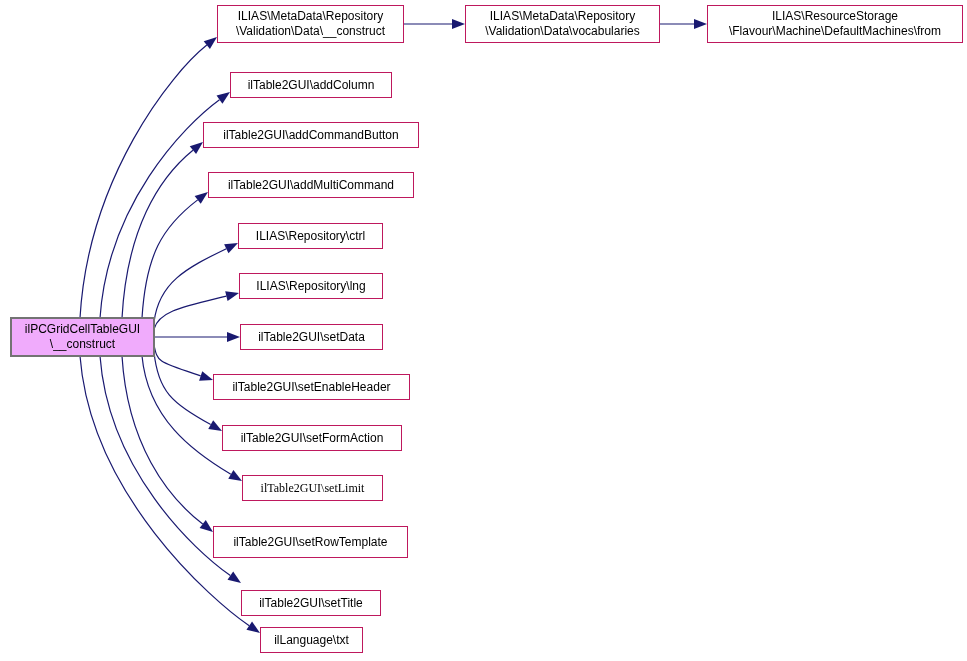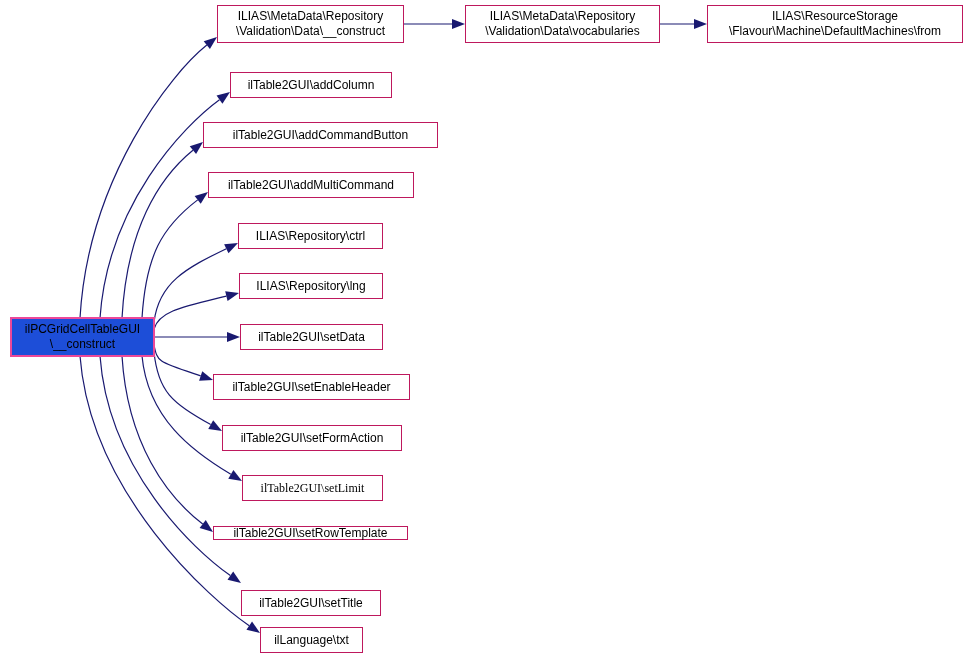--- a/index.html
+++ b/index.html
@@ -21,22 +21,22 @@
     white-space:pre-line;
     background:#ffffff;
     border:1px solid #be185d;
     color:#000000;
     font-size:12px;
     line-height:15px;
     padding:0 4px;
     cursor:pointer;
   }
   .node.hub{
-    background:#1d4ed8;
-    border:2px solid #ec4899;
+    background:#f0abfc;
+    border:2px solid #737373;
     cursor:default;
   }
 </style>
 </head>
 <body>
 
 <div id="stage" style="background: rgb(255, 255, 255);">
   <svg id="edge-layer" width="967" height="661" viewBox="0 0 967 661">
       <polygon points="217,37 209.91881755179625,48.99403414766071 203.70662519723075,41.157665974209564" fill="#191970"></polygon>
       <path d="M 80 318 C 88.22 177.5 171.54906459398333 73.03071565647984 206.8127213745135 45.07585006093514" fill="none" stroke="#191970" stroke-width="1.2"></path>
@@ -68,28 +68,28 @@
       <path d="M 404 24 L 452 24" fill="none" stroke="#191970" stroke-width="1.2"></path>
       <polygon points="707,24 694,29 694,19" fill="#191970"></polygon>
       <path d="M 660 24 L 694 24" fill="none" stroke="#191970" stroke-width="1.2"></path>
     </svg>
 
   <div class="node hub" style="left: 10px; top: 317px; width: 145px; height: 40px;">ilPCGridCellTableGUI
 \__construct</div>
   <div class="node" style="left: 217px; top: 5px; width: 187px; height: 38px;">ILIAS\MetaData\Repository
 \Validation\Data\__construct</div>
   <div class="node" style="left: 230px; top: 72px; width: 162px; height: 26px;">ilTable2GUI\addColumn</div>
-  <div class="node" style="left: 203px; top: 122px; width: 235px; height: 26px;">ilTable2GUI\addCommandButton</div>
+  <div class="node" style="left: 203px; top: 122px; width: 216px; height: 26px;">ilTable2GUI\addCommandButton</div>
   <div class="node" style="left: 208px; top: 172px; width: 206px; height: 26px;">ilTable2GUI\addMultiCommand</div>
   <div class="node" style="left: 238px; top: 223px; width: 145px; height: 26px;">ILIAS\Repository\ctrl</div>
   <div class="node" style="left: 239px; top: 273px; width: 144px; height: 26px;">ILIAS\Repository\lng</div>
   <div class="node" style="left: 240px; top: 324px; width: 143px; height: 26px;">ilTable2GUI\setData</div>
   <div class="node" style="left: 213px; top: 374px; width: 197px; height: 26px;">ilTable2GUI\setEnableHeader</div>
   <div class="node" style="left: 222px; top: 425px; width: 180px; height: 26px;">ilTable2GUI\setFormAction</div>
   <div class="node" style="left: 242px; top: 475px; width: 141px; height: 26px; font-family: Liberation Serif, serif;">ilTable2GUI\setLimit</div>
-  <div class="node" style="left: 213px; top: 526px; width: 195px; height: 14px;">ilTable2GUI\setRowTemplate</div>
+  <div class="node" style="left: 213px; top: 526px; width: 195px; height: 32px;">ilTable2GUI\setRowTemplate</div>
   <div class="node" style="left: 241px; top: 590px; width: 140px; height: 26px;">ilTable2GUI\setTitle</div>
   <div class="node" style="left: 260px; top: 627px; width: 103px; height: 26px;">ilLanguage\txt</div>
   <div class="node" style="left: 465px; top: 5px; width: 195px; height: 38px;">ILIAS\MetaData\Repository
 \Validation\Data\vocabularies</div>
   <div class="node" style="left: 707px; top: 5px; width: 256px; height: 38px;">ILIAS\ResourceStorage
 \Flavour\Machine\DefaultMachines\from</div>
 </div>
 
 </body></html>

